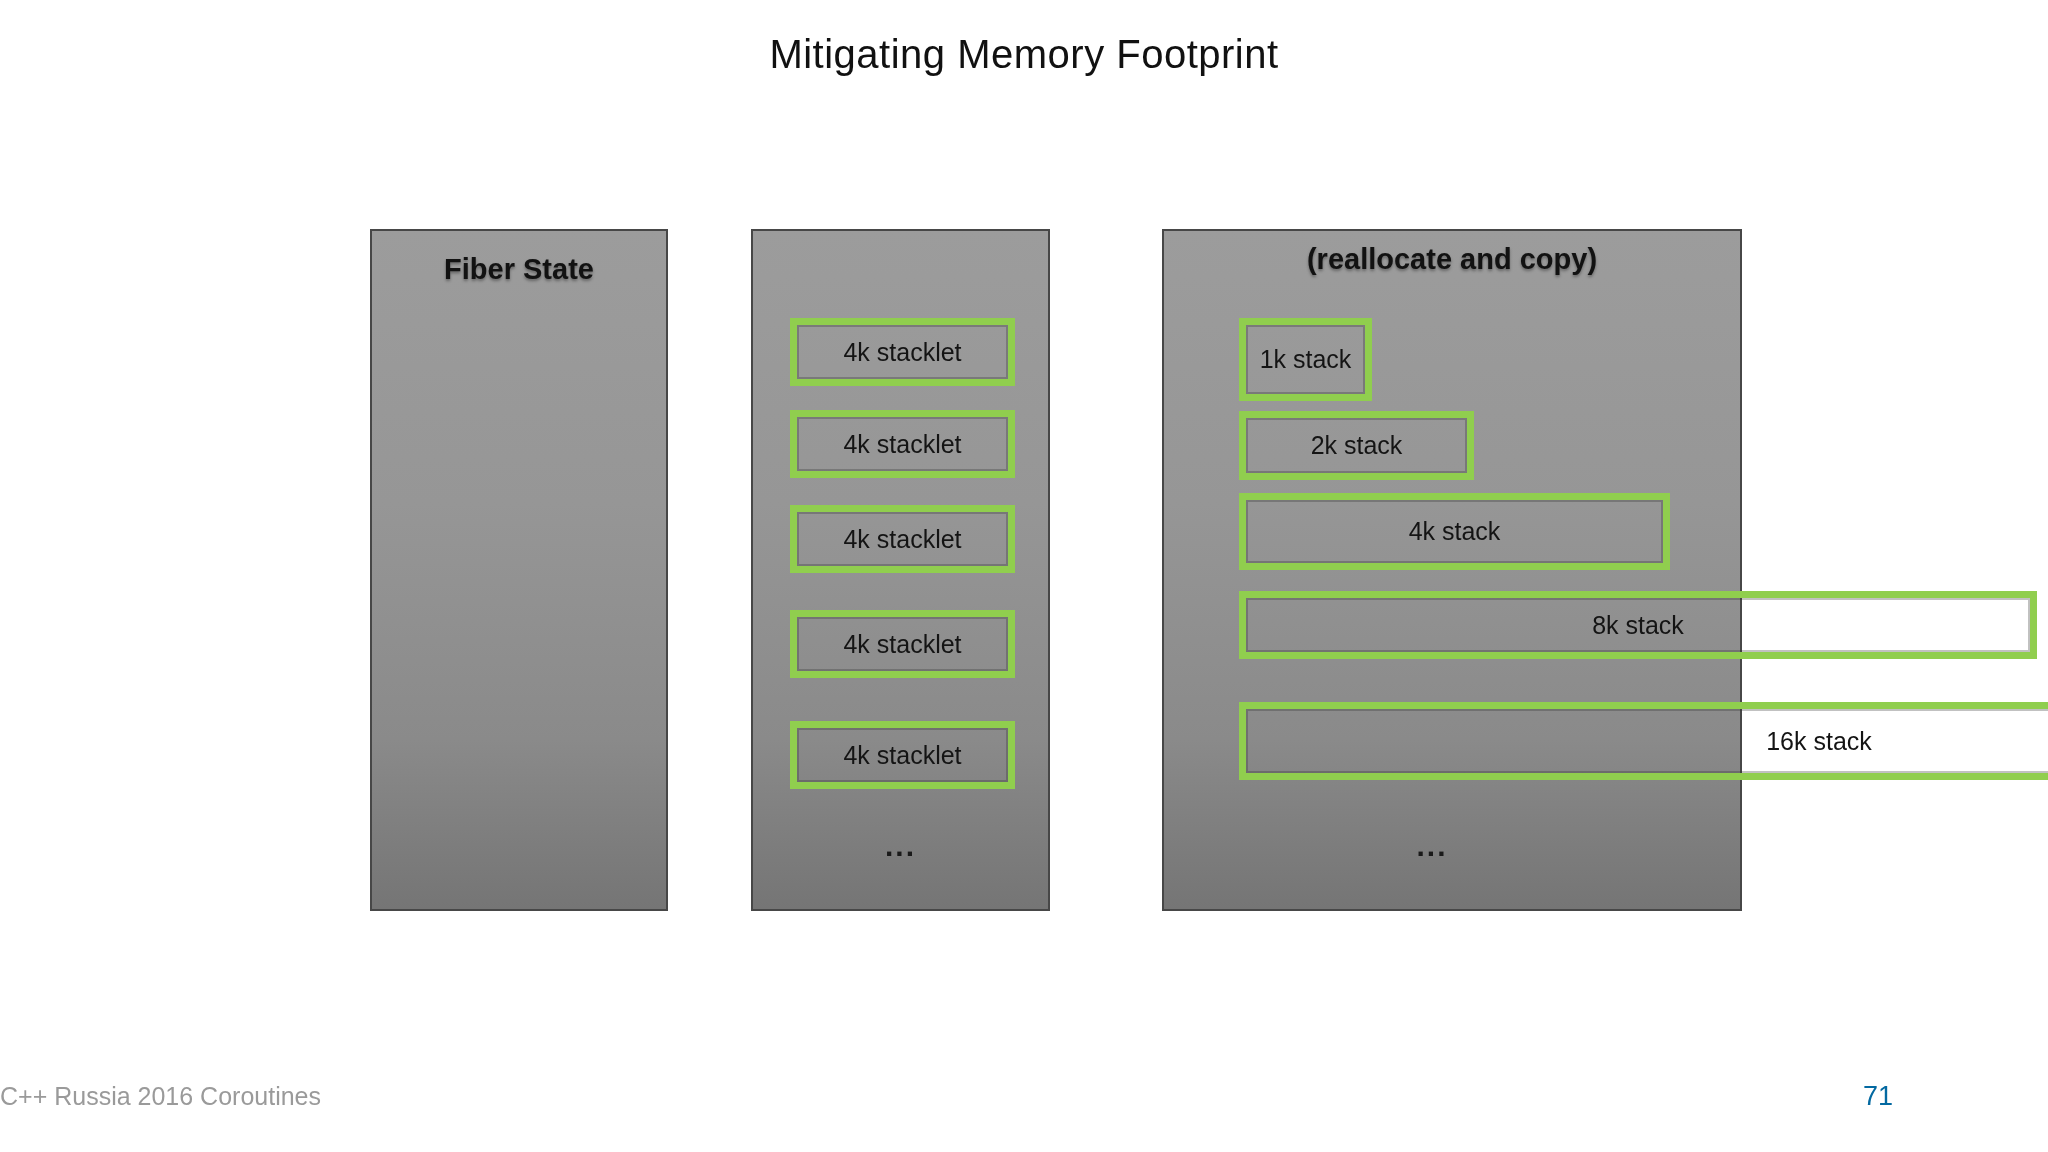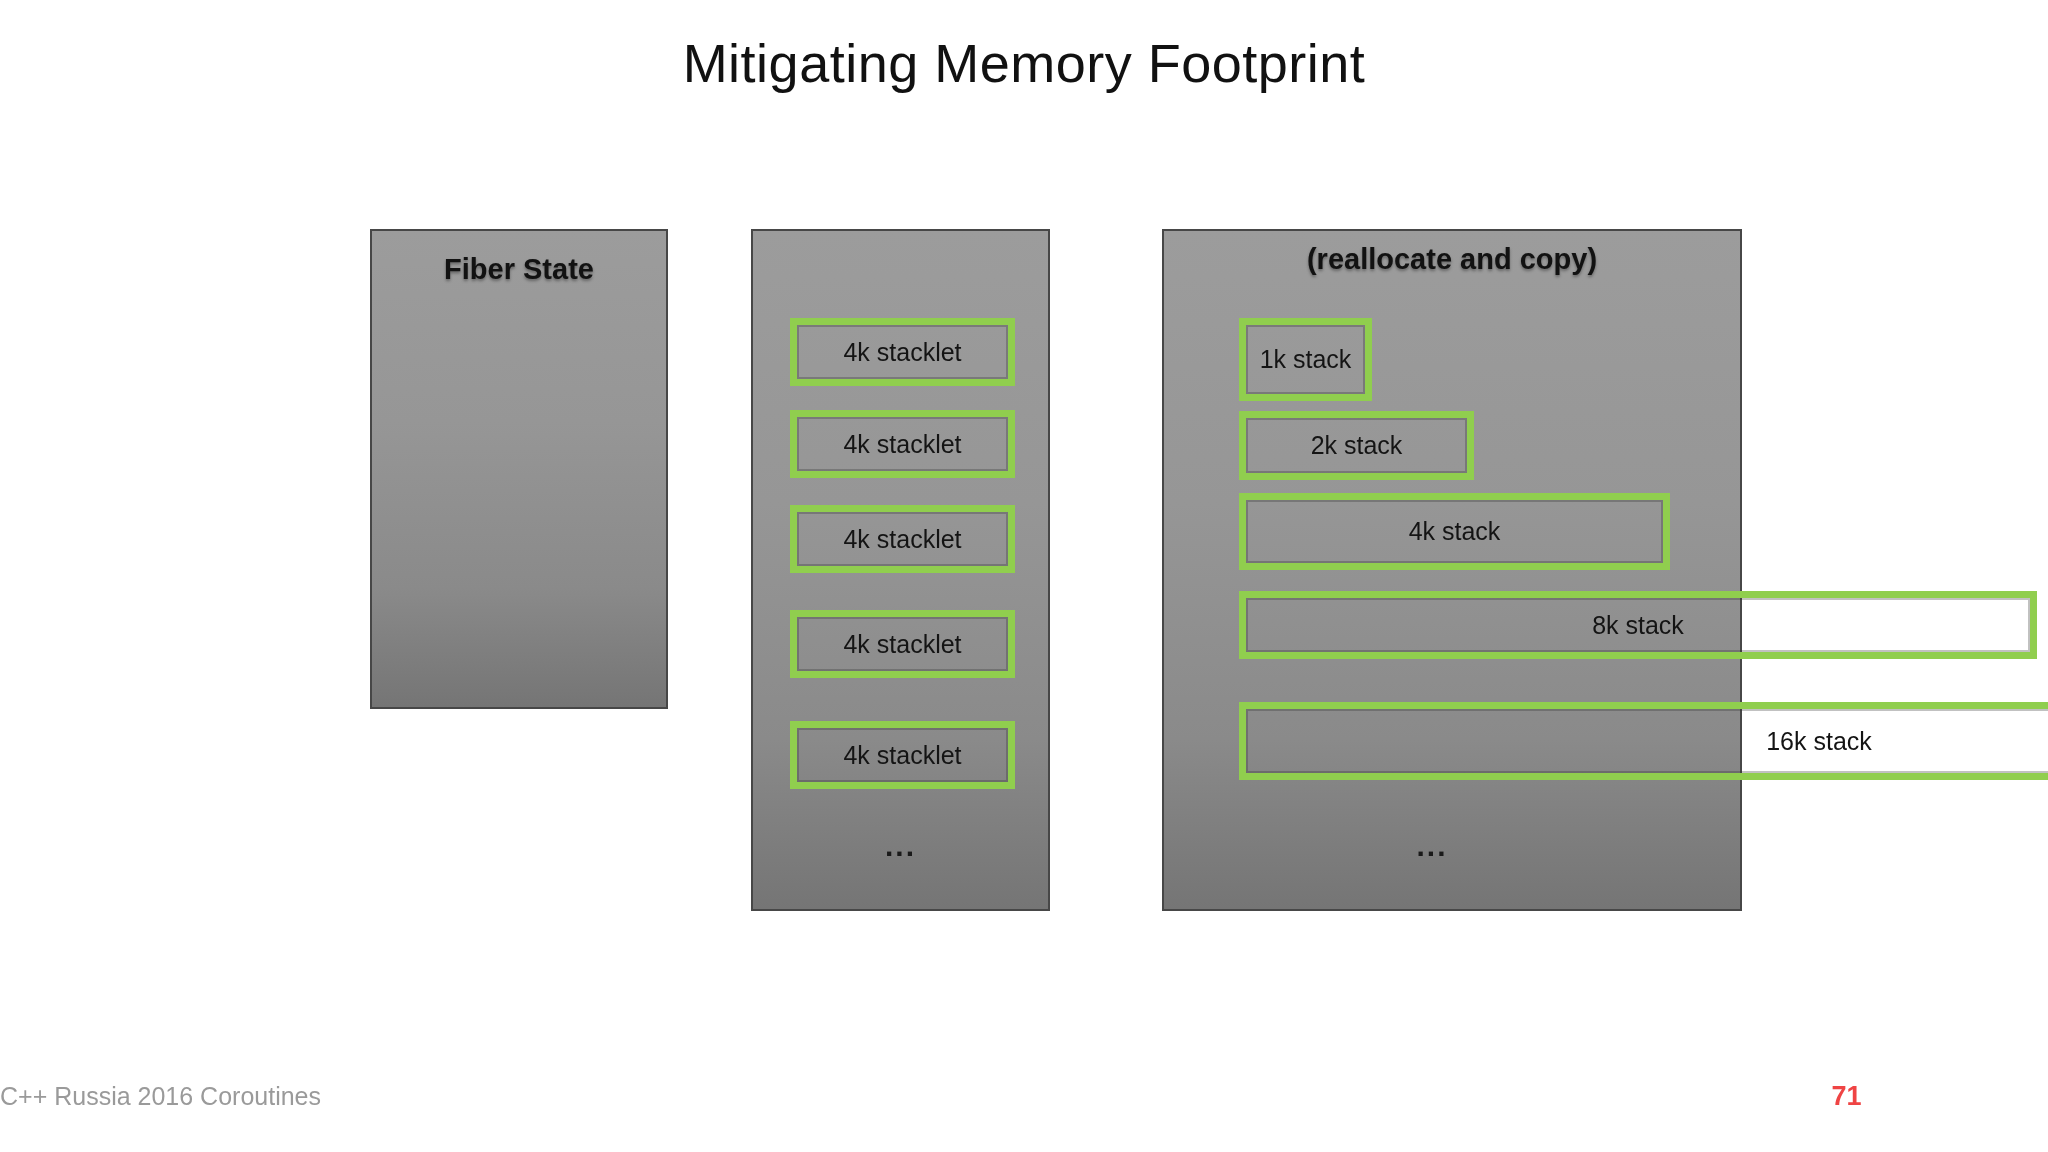--- a/index.html
+++ b/index.html
@@ -12,33 +12,33 @@
     font-family: "Liberation Sans", sans-serif;
     color: #161616;
   }
 
   .slide-title {
     position: absolute;
     top: 32px;
     left: 0;
     width: 100%;
     text-align: center;
-    font-size: 54px;
+    font-size: 40px;
     font-weight: 300;
     letter-spacing: 0.5px;
     color: #111111;
   }
 
   .panel {
     position: absolute;
     background: linear-gradient(180deg, #9c9c9c 0%, #969696 40%, #8a8a8a 75%, #757575 100%);
     border: 2px solid #474747;
     box-sizing: border-box;
   }
-  .panel-fiber    { left: 370px;  top: 229px; width: 298px; height: 480px; }
+  .panel-fiber    { left: 370px;  top: 229px; width: 298px; height: 682px; }
   .panel-chained  { left: 751px;  top: 229px; width: 299px; height: 682px; }
   .panel-realloc  { left: 1162px; top: 229px; width: 580px; height: 682px; }
 
   .panel-header {
     position: absolute;
     left: 0;
     width: 100%;
     text-align: center;
     font-size: 29px;
     font-weight: 600;
@@ -108,24 +108,23 @@
     left: 0;
     width: 100%;
     font-size: 25px;
     color: #9a9a9a;
   }
   .footer-page {
     position: absolute;
     top: 1081px;
     left: 1800px;
     width: 93px;
-    text-align: center;
+    text-align: right;
     font-size: 27px;
-    color: #ef4444;
-    font-weight: bold;
+    color: #0369a1;
   }
 </style>
 </head>
 <body>
 
 <div class="slide">
 
   <div class="slide-title">Mitigating Memory Footprint</div>
 
   <div class="panel panel-fiber">

